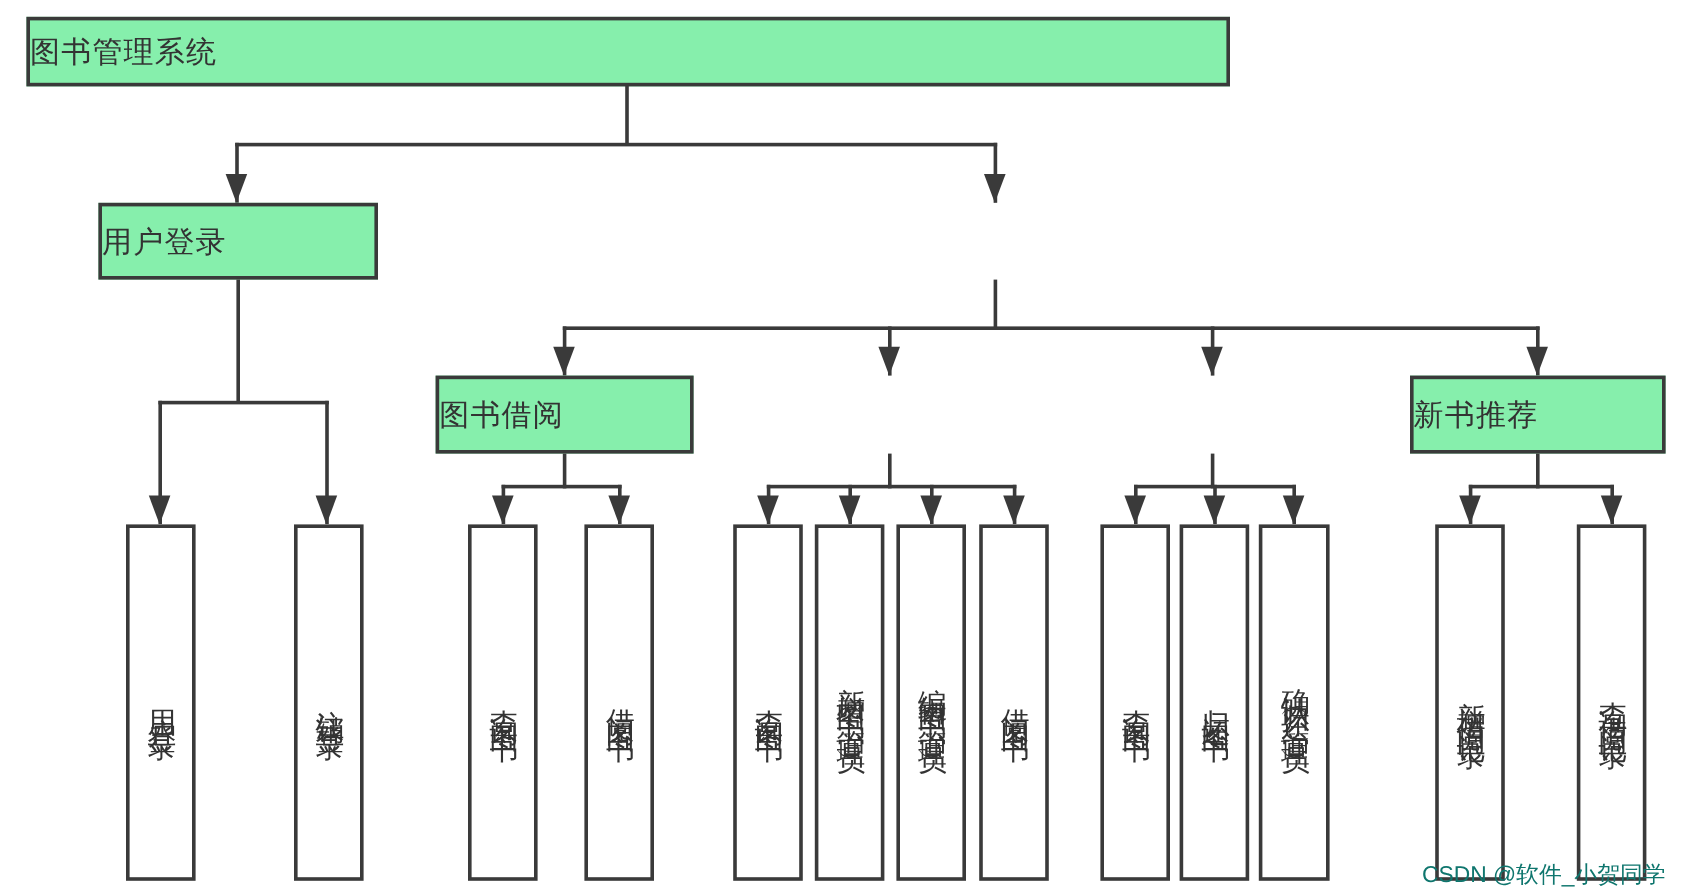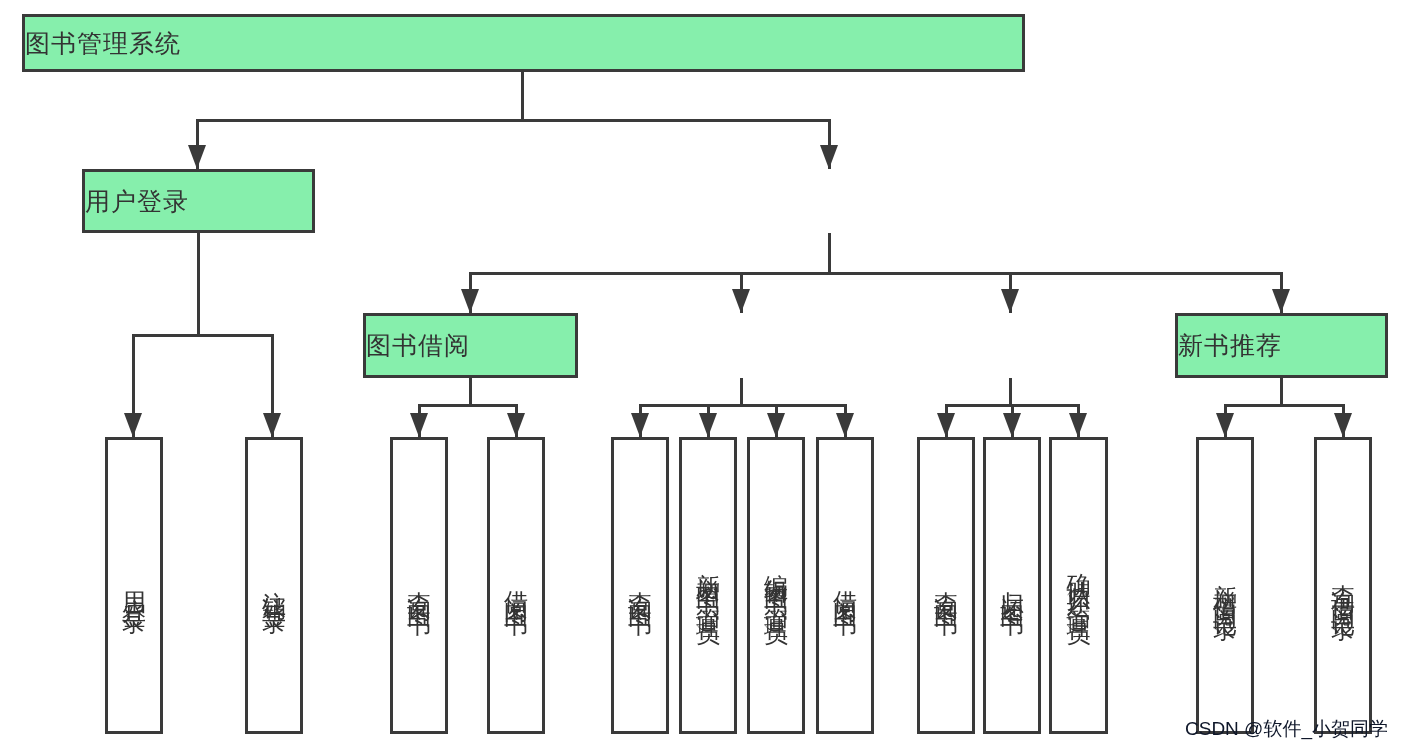--- a/index.html
+++ b/index.html
@@ -62,21 +62,21 @@
     height: 0;
     border-left: 9px solid transparent;
     border-right: 9px solid transparent;
     border-top: 24px solid #3a3a3a;
   }
   .watermark {
     position: absolute;
     left: 1185px;
     top: 716px;
     font-size: 19px;
-    color: #0f172a;
+    color: #0f766e;
     white-space: nowrap;
   }
 </style>
 </head>
 <body>
 
 <div id="stage">
 
   <div class="box" style="left:22px;top:14px;width:1003px;height:58px">
     <span>图书管理系统</span>

